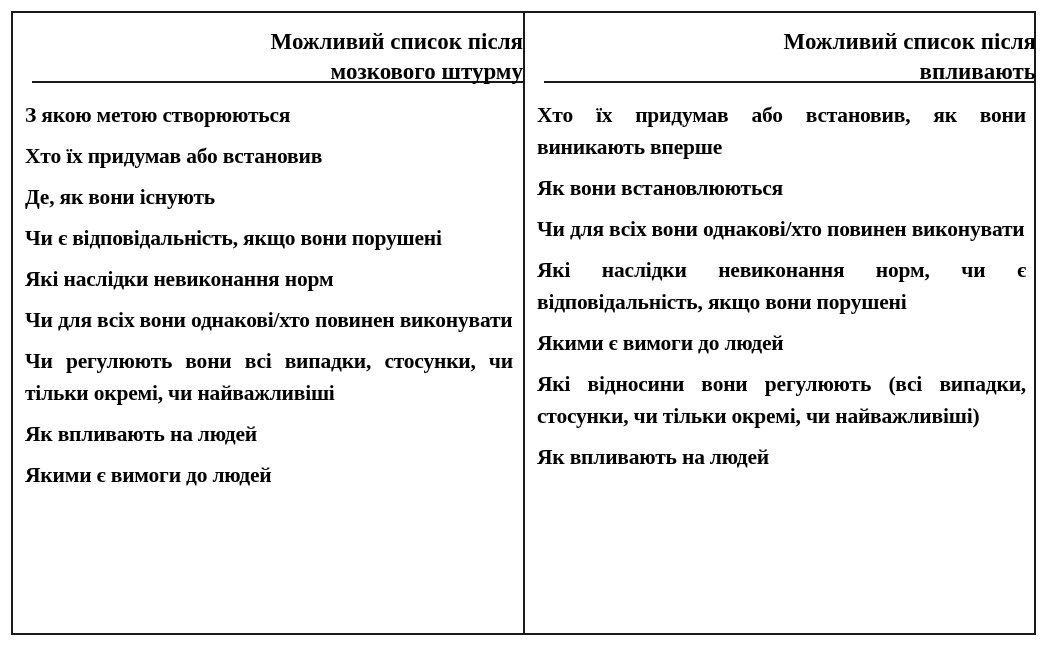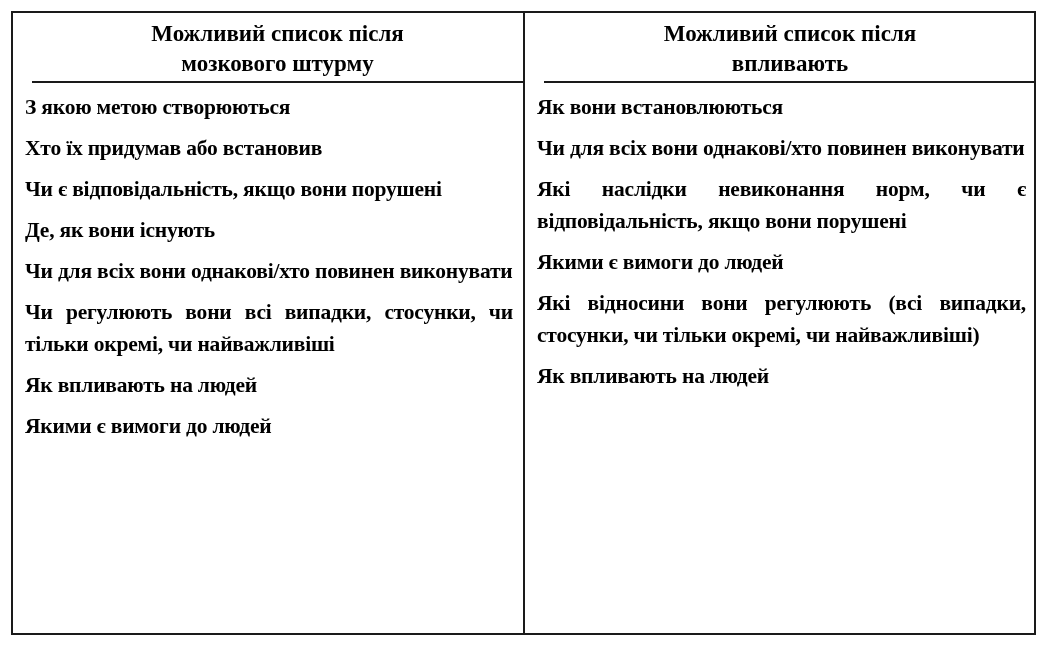--- a/index.html
+++ b/index.html
@@ -25,33 +25,33 @@
       box-sizing: border-box;
       display: grid;
       grid-template-columns: 512px 511px;
       grid-template-rows: 70px 1fr;
     }
     .cell {
       box-sizing: border-box;
     }
     .hdr {
       border-bottom: 2px solid #1a1a1a;
-      text-align: center;
+      text-align: right;
       font-size: 23px;
       font-weight: bold;
       line-height: 30px;
-      padding-top: 6px;
+      padding-top: 14px;
       margin-left: 19px;
     }
     .hdr.left, .body.left {
       border-right: 2px solid #1a1a1a;
     }
     .hdr span { display: block; }
     .body {
-      padding: 8px 10px 0 12px;
+      padding: 16px 10px 0 12px;
     }
     .item {
       font-size: 21.5px;
       font-weight: bold;
       line-height: 32px;
       text-align: justify;
       margin: 0 0 9px 0;
       letter-spacing: -0.2px;
     }
     .body.right .item {
@@ -67,29 +67,31 @@
     <span>мозкового штурму</span>
   </div>
   <div class="cell hdr right">
     <span>Можливий список після</span>
     <span>впливають</span>
   </div>
 
   <div class="cell body left">
     <p class="item">З якою метою створюються</p>
     <p class="item">Хто їх придумав або встановив</p>
+    <p class="item">Де, як вони існують</p>
     <p class="item">Чи є відповідальність, якщо вони порушені</p>
-    <p class="item">Де, як вони існують</p>
+    <p class="item">Які наслідки невиконання норм</p>
     <p class="item">Чи для всіх вони однакові/хто повинен виконувати</p>
     <p class="item">Чи регулюють вони всі випадки, стосунки, чи тільки окремі, чи найважливіші</p>
     <p class="item">Як впливають на людей</p>
     <p class="item">Якими є вимоги до людей</p>
   </div>
 
   <div class="cell body right">
+    <p class="item">Хто їх придумав або встановив, як вони виникають вперше</p>
     <p class="item">Як вони встановлюються</p>
     <p class="item">Чи для всіх вони однакові/хто повинен виконувати</p>
     <p class="item">Які наслідки невиконання норм, чи є відповідальність, якщо вони порушені</p>
     <p class="item">Якими є вимоги до людей</p>
     <p class="item">Які відносини вони регулюють (всі випадки, стосунки, чи тільки окремі, чи найважливіші)</p>
     <p class="item">Як впливають на людей</p>
   </div>
 </div>
 
 </body></html>

